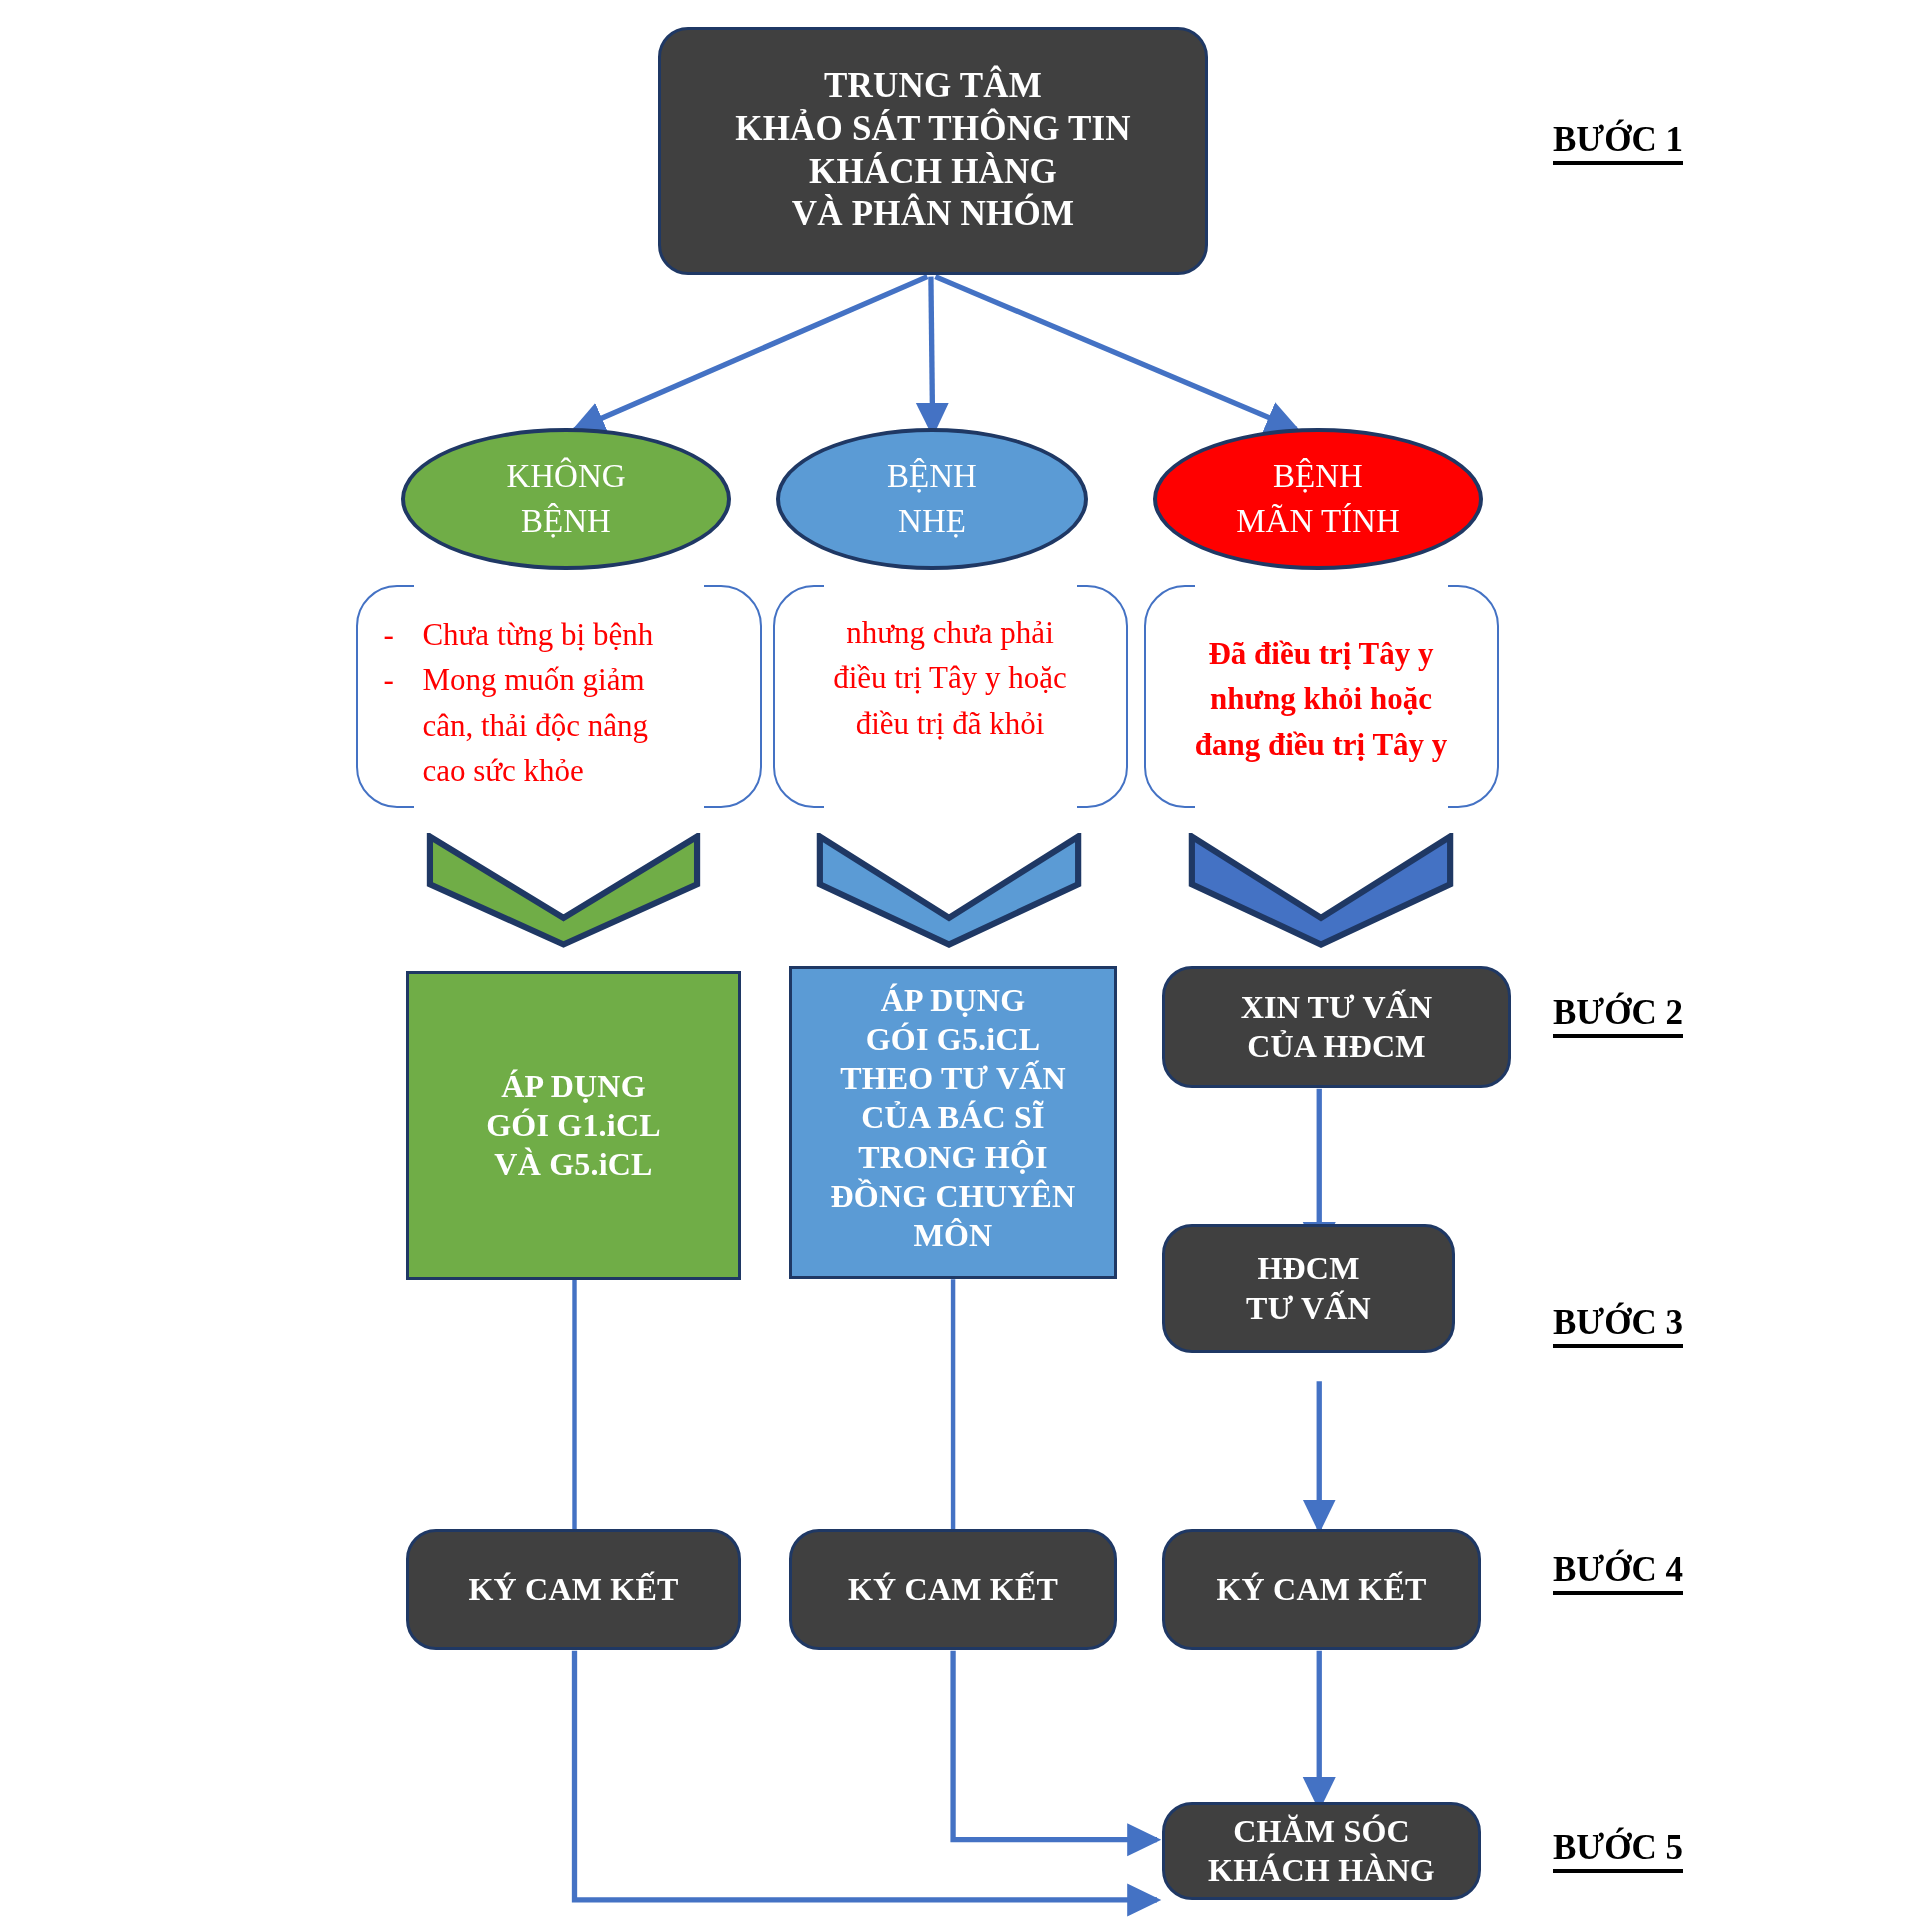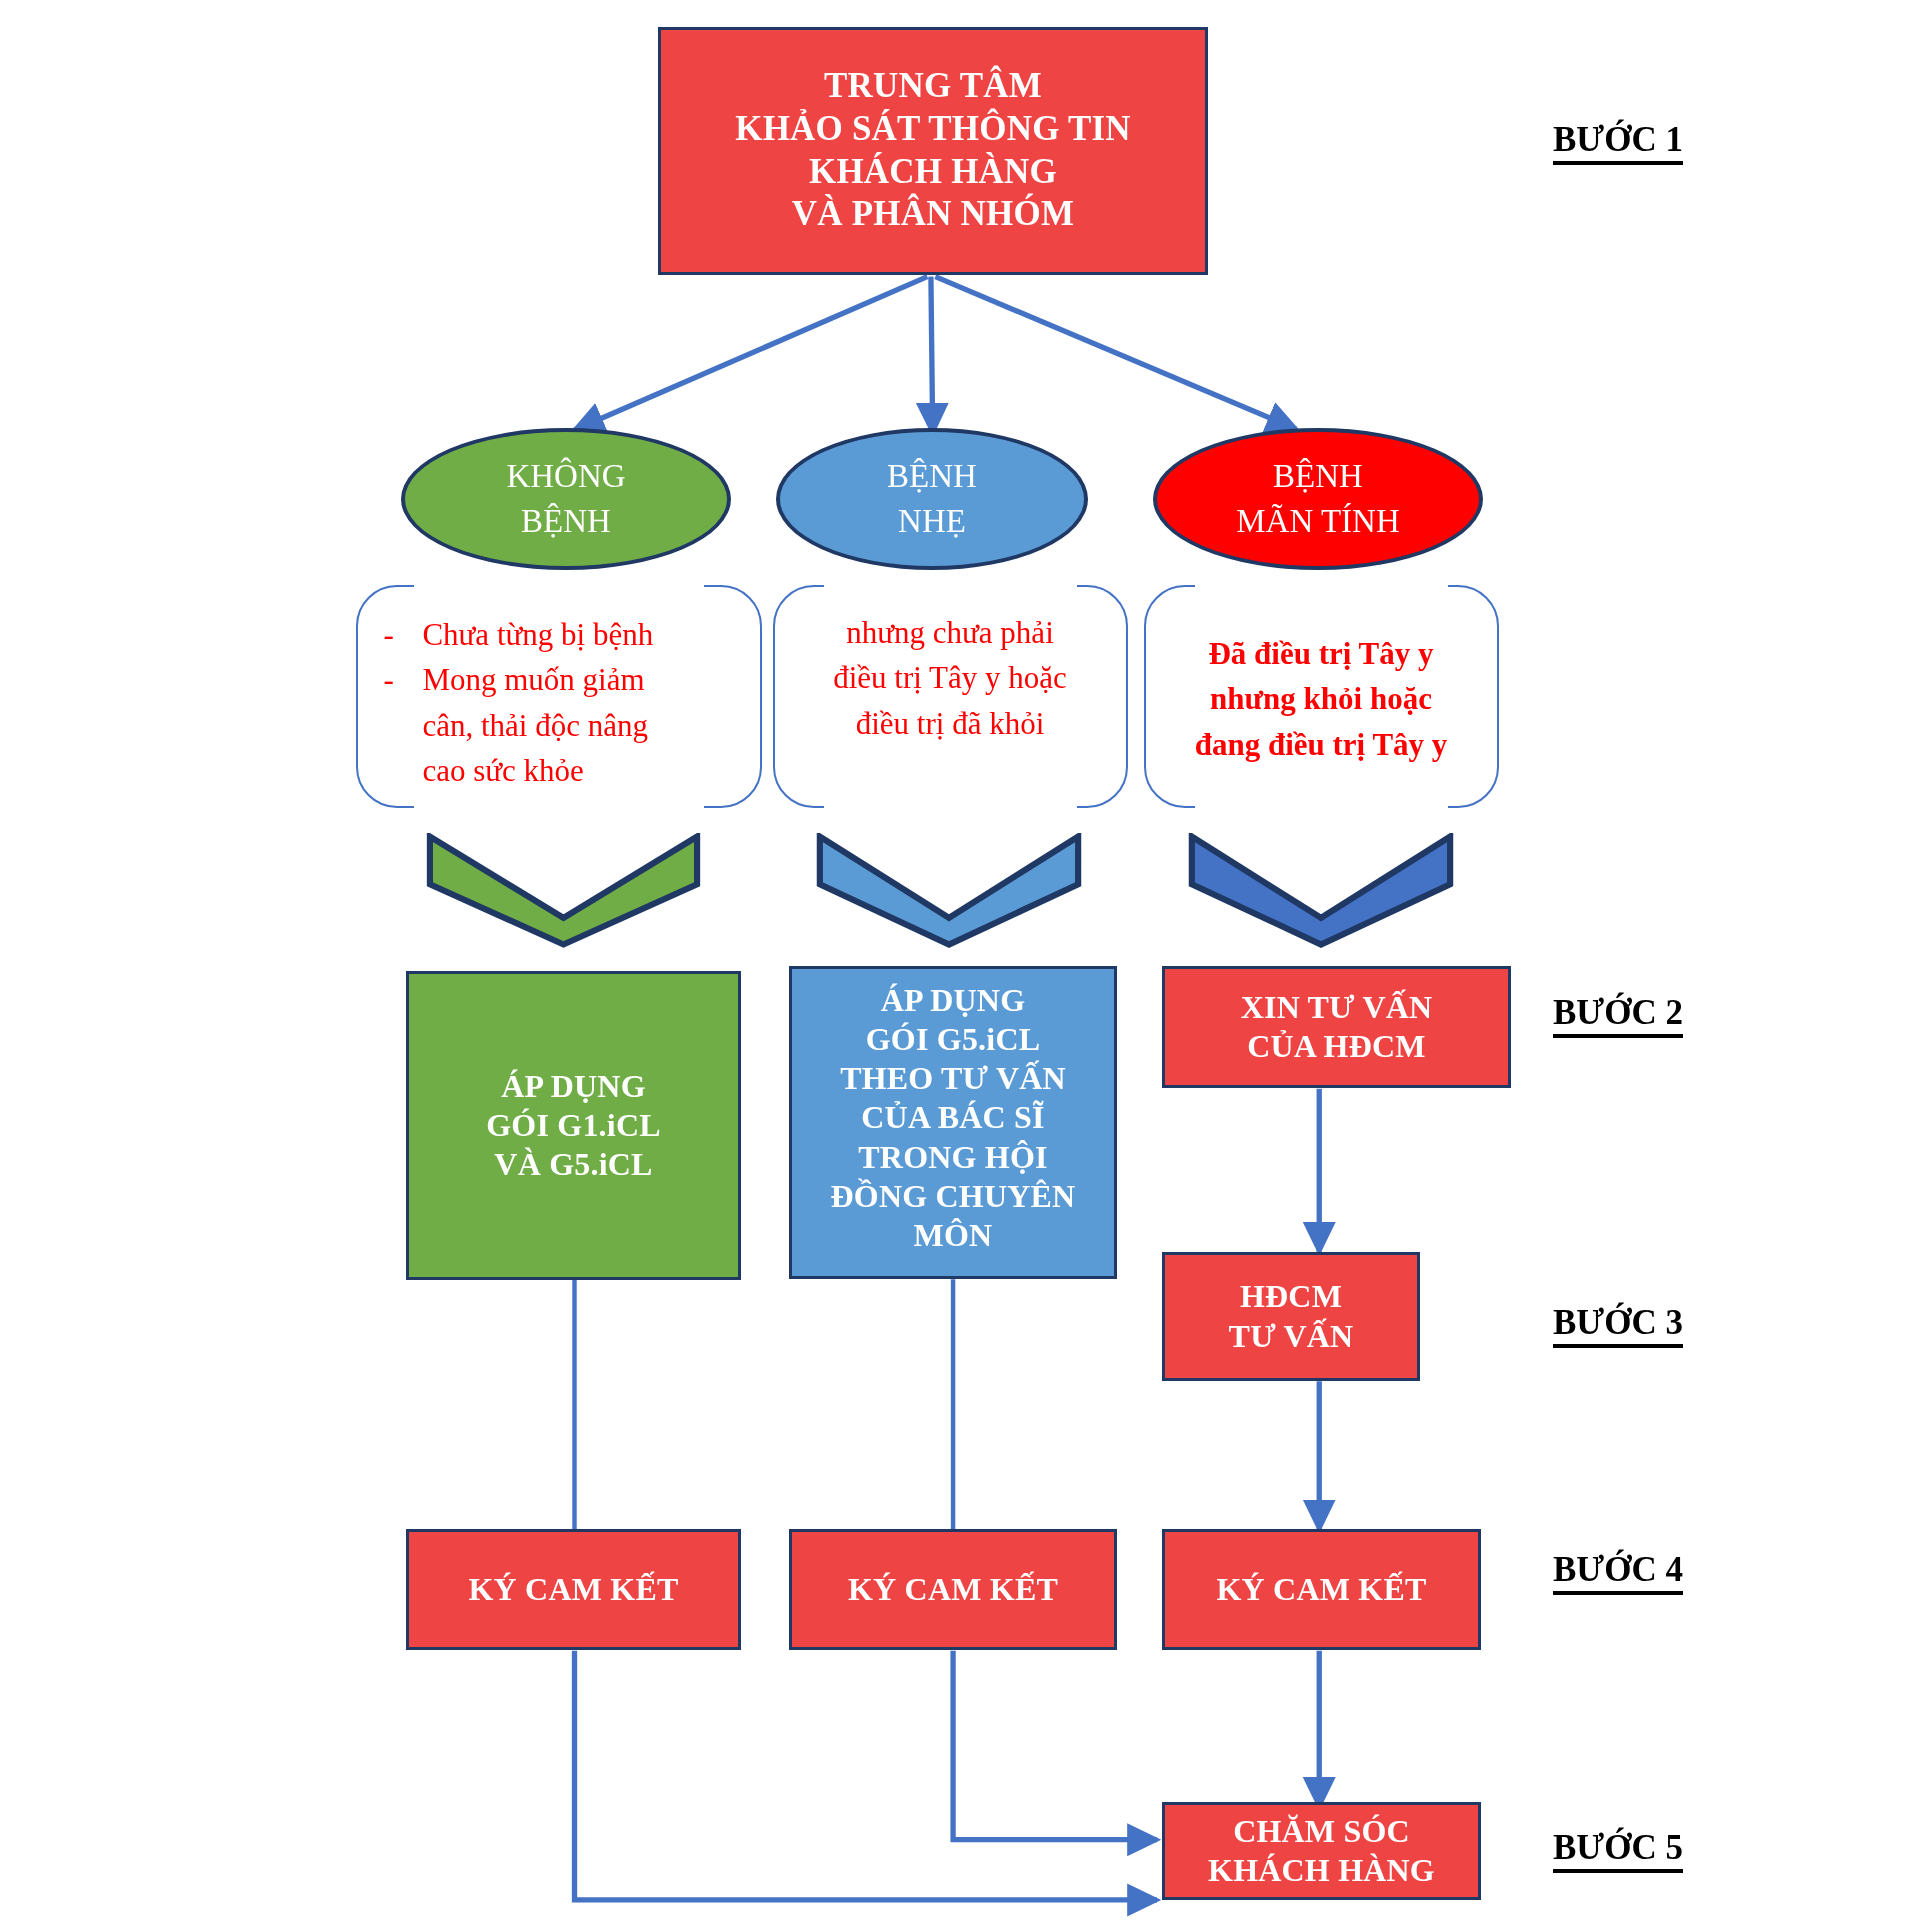--- a/index.html
+++ b/index.html
@@ -20,21 +20,21 @@
     display:flex;
     align-items:center;
     justify-content:center;
     text-align:center;
     color:#ffffff;
     font-weight:bold;
     line-height:1.22;
     letter-spacing:0.2px;
     z-index:4;
   }
-  .fill-blue{background:#ef4444;}
+  .fill-blue{background:#404040;border-radius:30px;}
   .fill-green{background:#70AD47;}
   .fill-lblue{background:#5B9BD5;}
 
   
   #root-box{
     left:658px;top:26.6px;width:550px;height:248px;
     font-size:35px;
   }
 
   
@@ -228,21 +228,21 @@
     </div>
   </div>
 
   <div class="node fill-blue" style="left:1162px;top:966px;width:349px;height:122px;font-size:32px;">
     <div>
       <div>XIN TƯ VẤN</div>
       <div>CỦA HĐCM</div>
     </div>
   </div>
 
-  <div class="node fill-blue" style="left:1162px;top:1252px;width:258px;height:129px;font-size:32px;">
+  <div class="node fill-blue" style="left:1162px;top:1224px;width:293px;height:129px;font-size:32px;">
     <div>
       <div>HĐCM</div>
       <div>TƯ VẤN</div>
     </div>
   </div>
 
   <div class="node fill-blue" style="left:406px;top:1529px;width:335px;height:121px;font-size:32px;">
     <span>KÝ CAM KẾT</span>
   </div>
   <div class="node fill-blue" style="left:789px;top:1529px;width:328px;height:121px;font-size:32px;">

